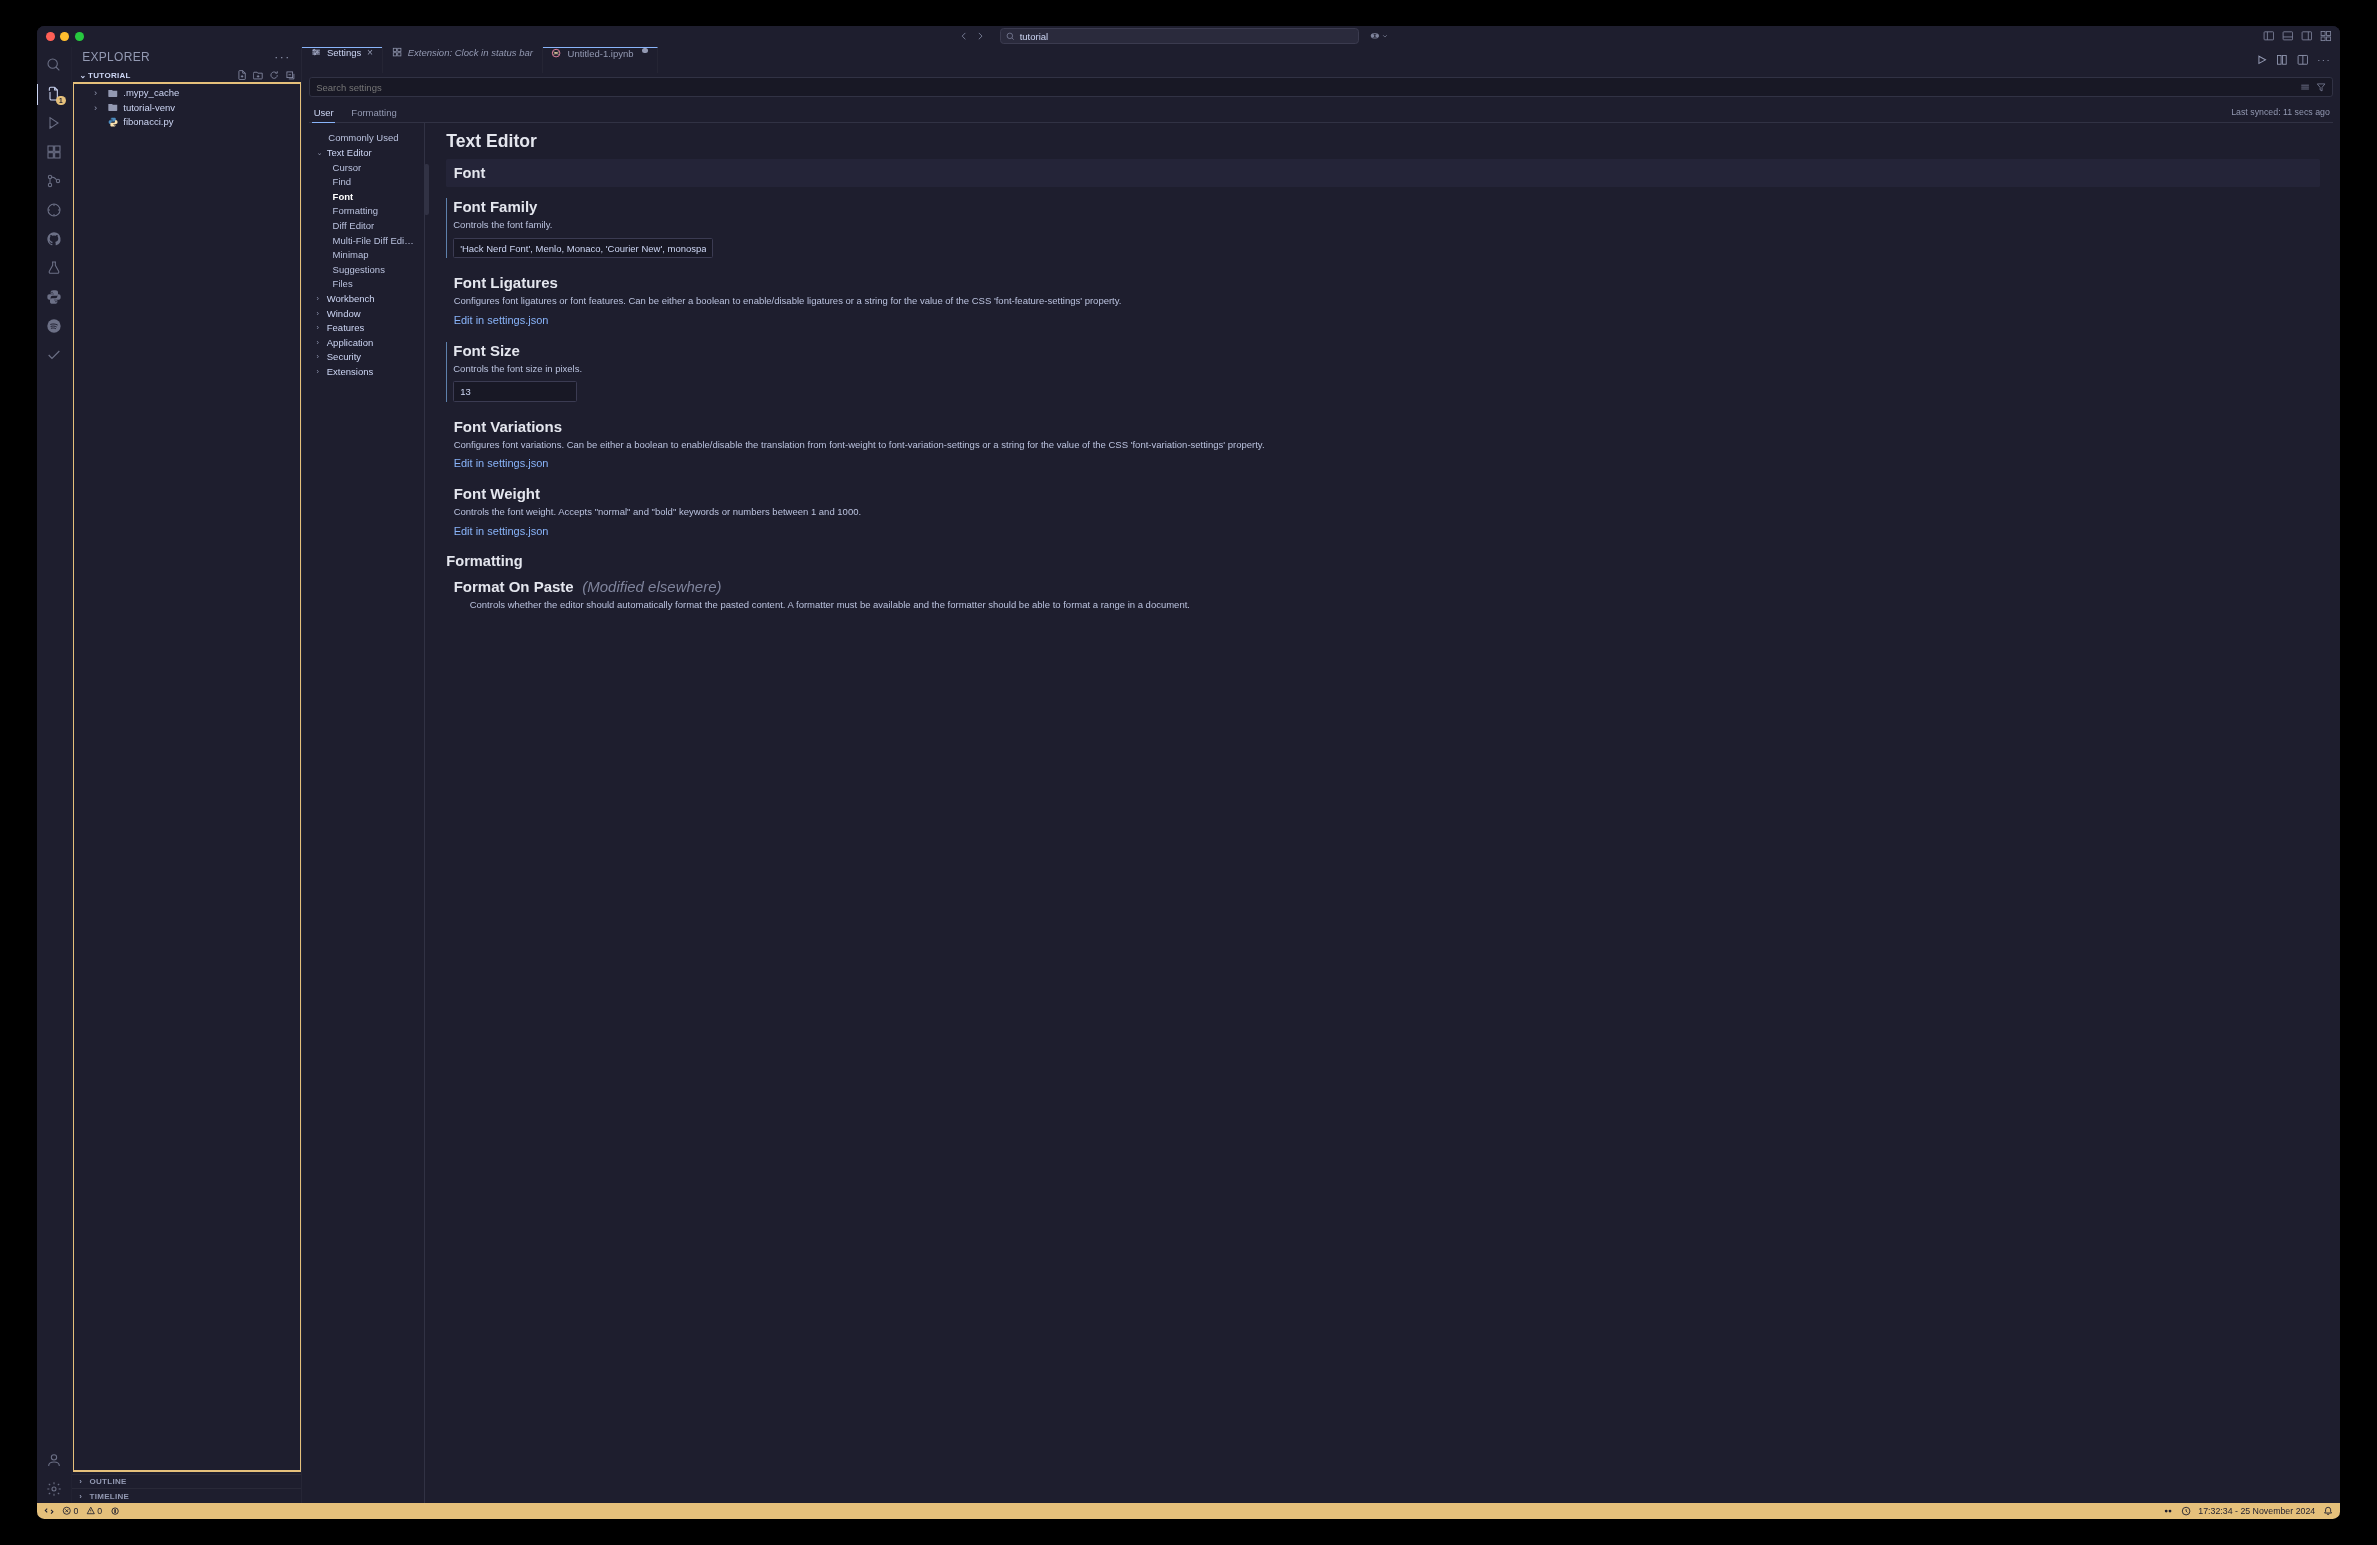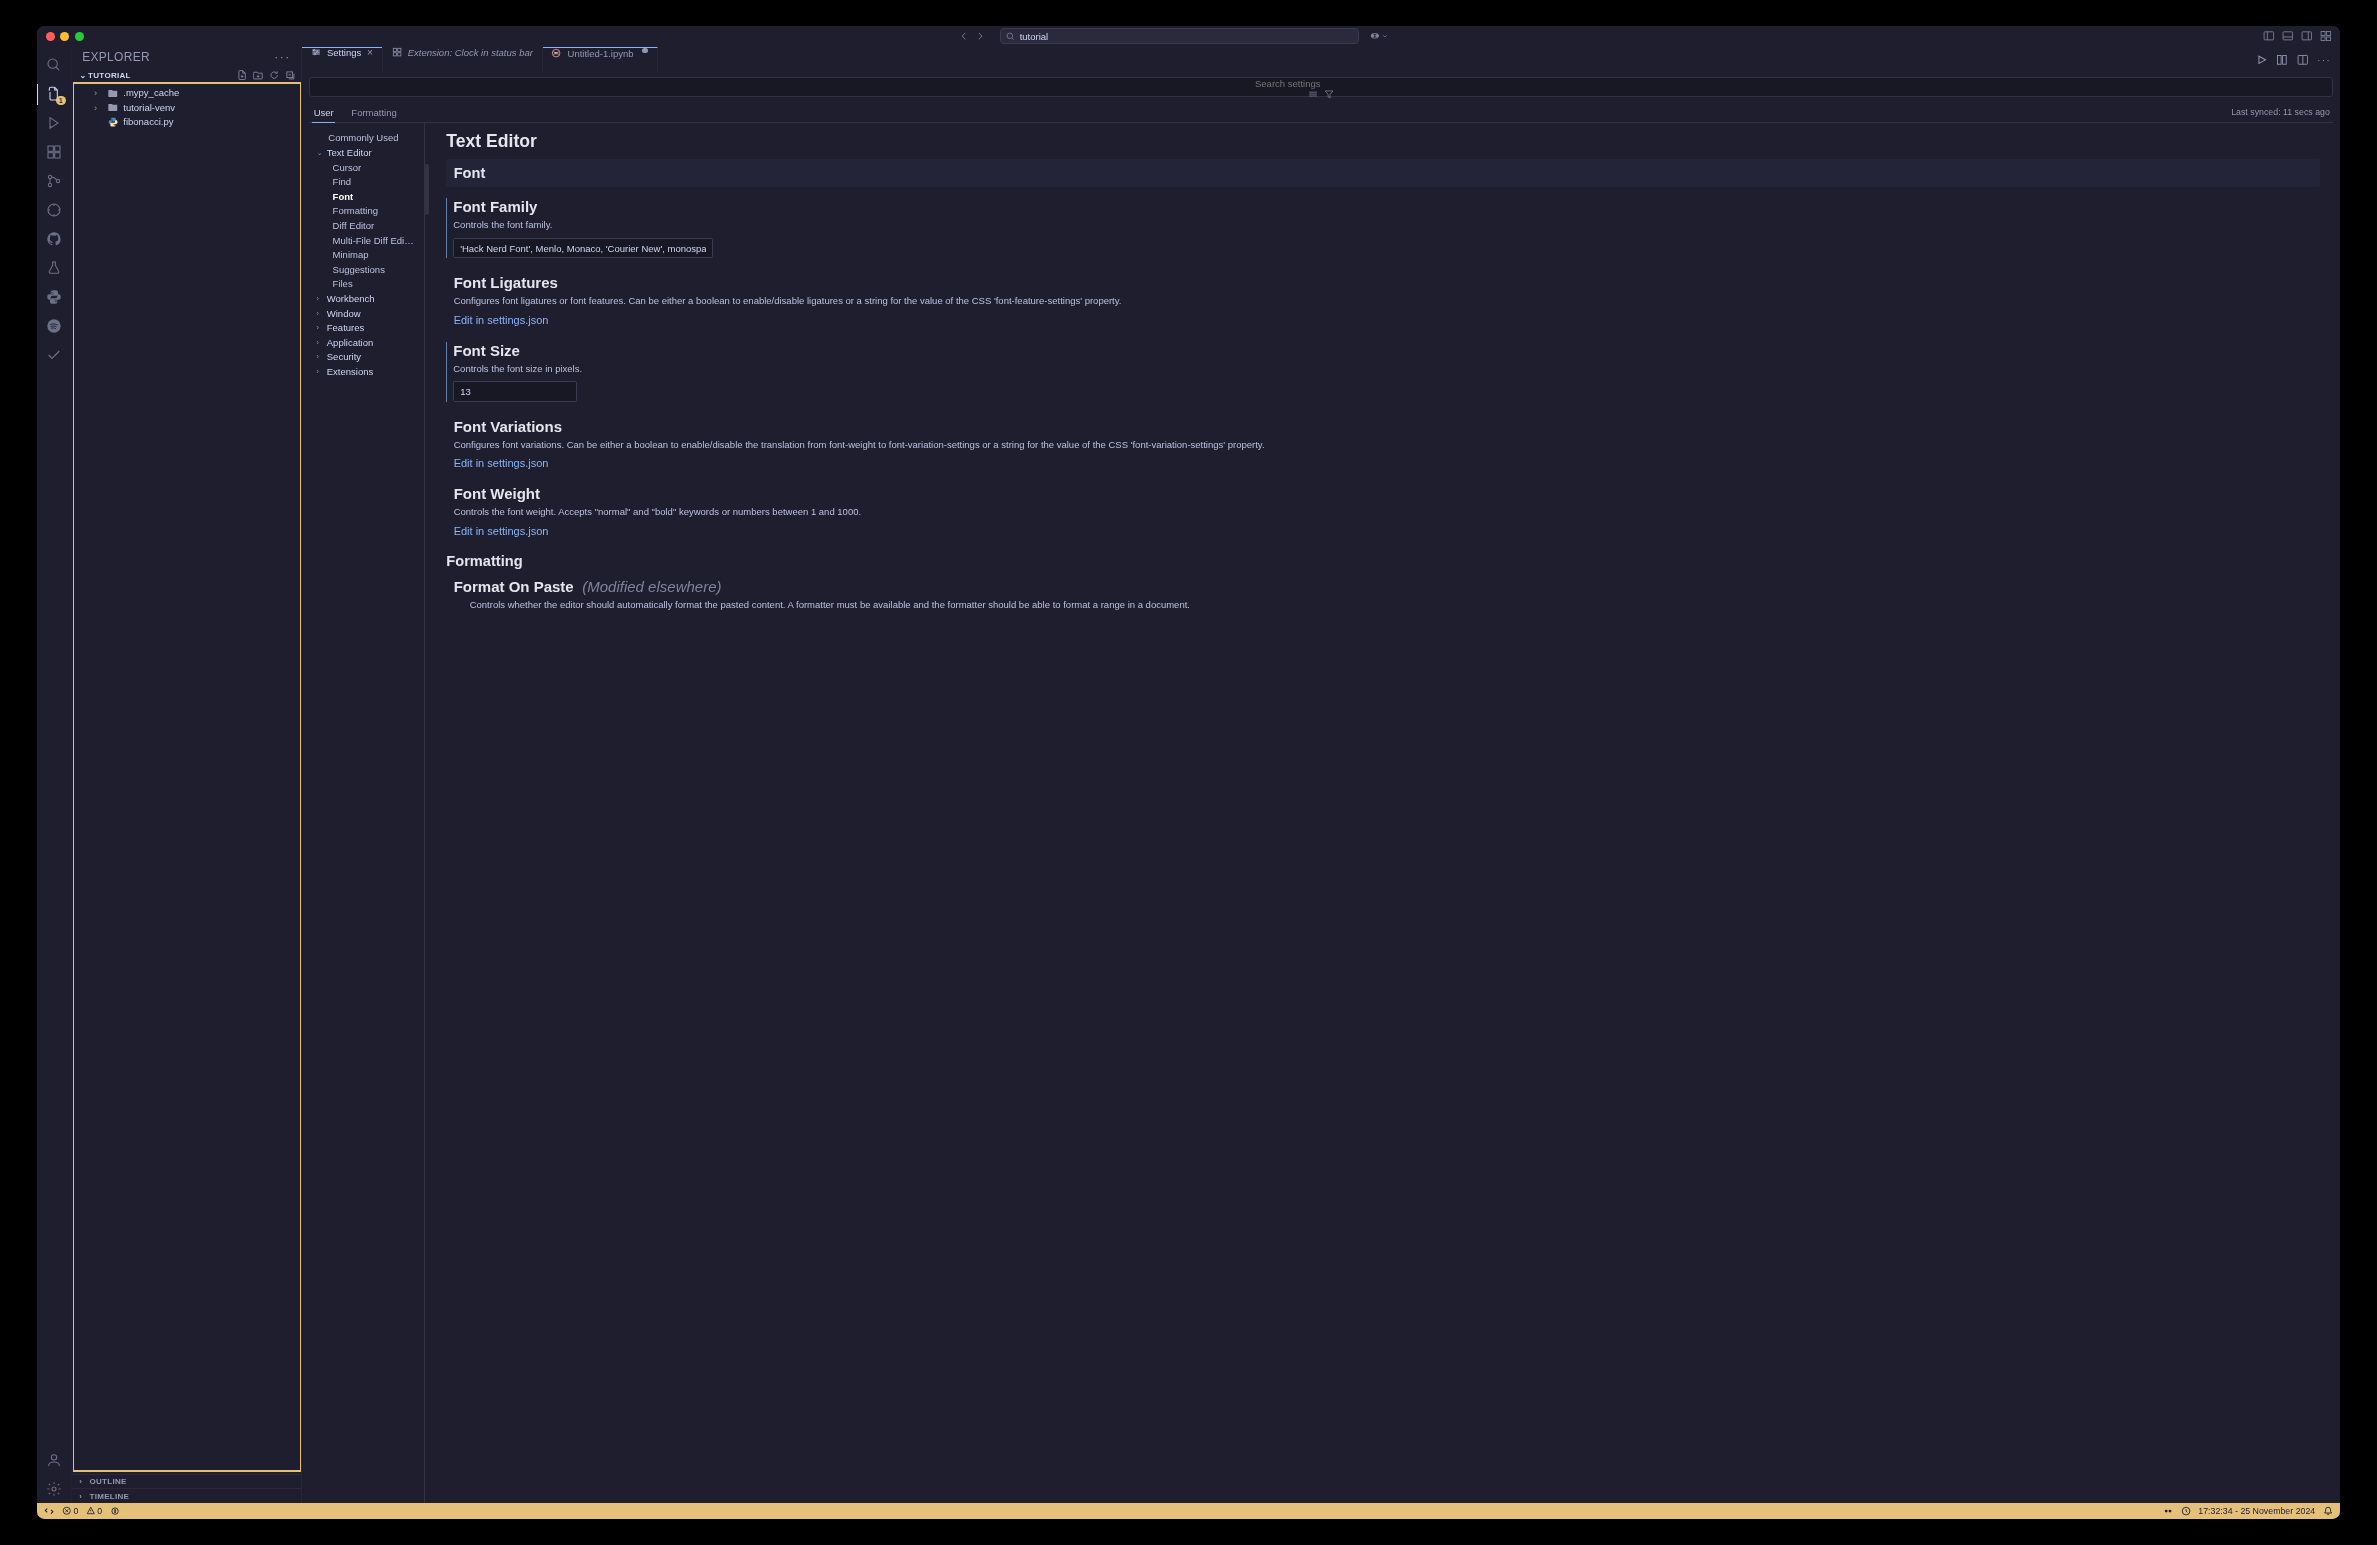--- a/index.html
+++ b/index.html
@@ -135,21 +135,21 @@
 .tab.active { color:#cdd6f4; background:#1e1e2e; }
 .tab.active::after { content:""; position:absolute; top:0; left:0; right:0; height:0.7px; background:#89b4fa; }
 .tab .tab-x { color:#9399b2; font-size:10.2px; }
 .tab.italic { font-style:italic; }
 .tab .dot { width:5.9px;height:5.9px;border-radius:50%;background:#9399b2; margin-left:2.9px;}
 .tab-actions { margin-left:auto; display:flex; gap:8.8px; align-items:center; padding:0 8.8px; color:#9399b2; }
 .settings-body { flex:1; display:flex; flex-direction:column; min-height:0; padding: 4.4px 7.3px 0 7.3px;}
 .search-settings {
   height:20.5px; display:flex; align-items:center;
   background:#181825; border:0.7px solid #313244; border-radius:2.9px;
-  padding:0 5.9px; color:#6c7086;flex-direction:column;
+  padding:0 5.9px; color:#6c7086;
 }
 .search-settings input {
   flex:1; background:transparent; border:none; outline:none; color:#cdd6f4; font-size:9.5px;
 }
 .search-settings .ssicons { display:flex; gap:5.9px; color:#7f849c; }
 .scope-row {
   height:26px; display:flex; align-items:flex-end; padding:0 2.9px;
   border-bottom:0.7px solid #313244;
   justify-content:space-between;
 }

